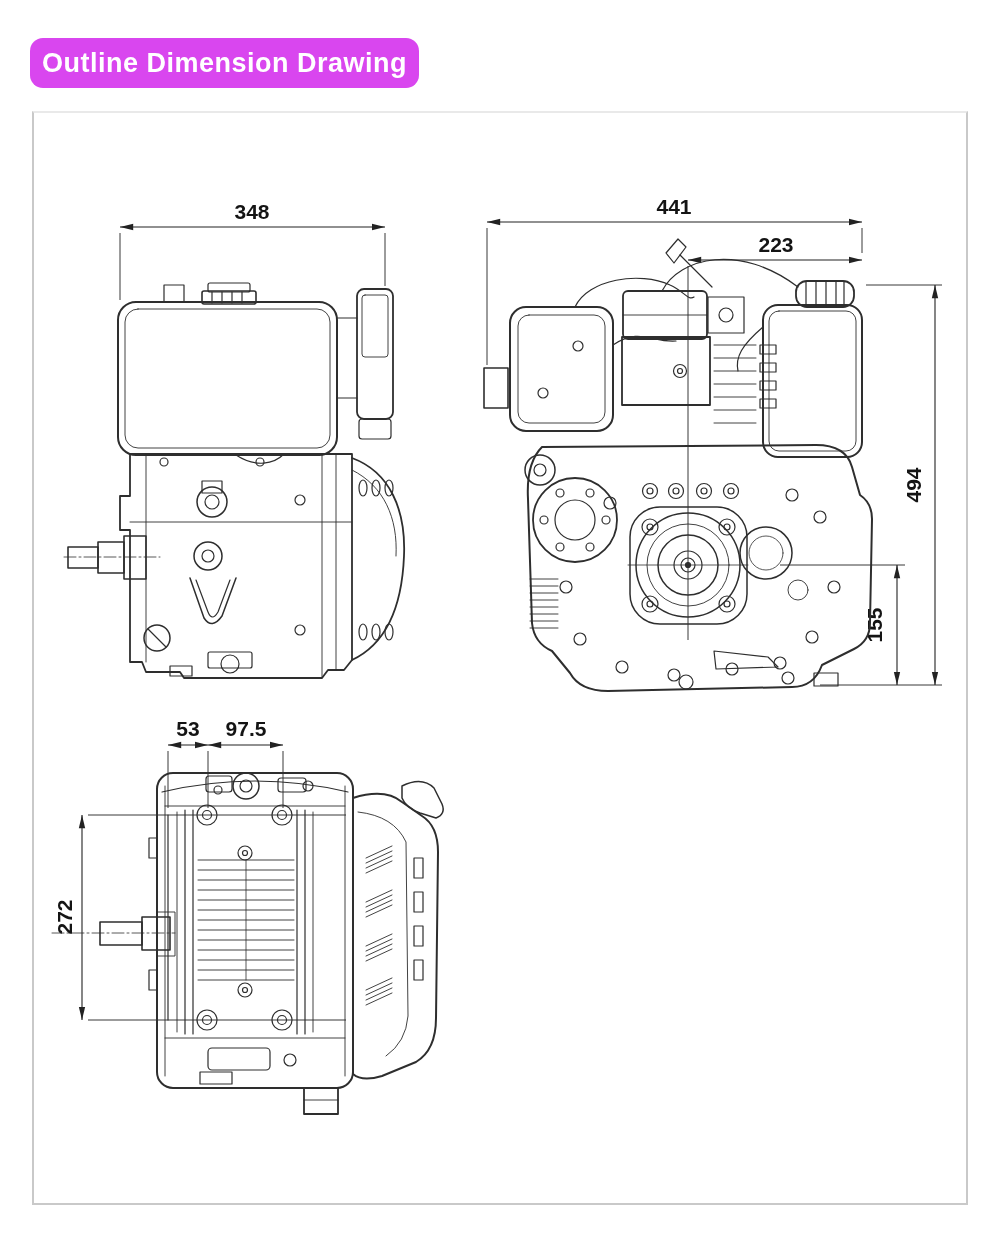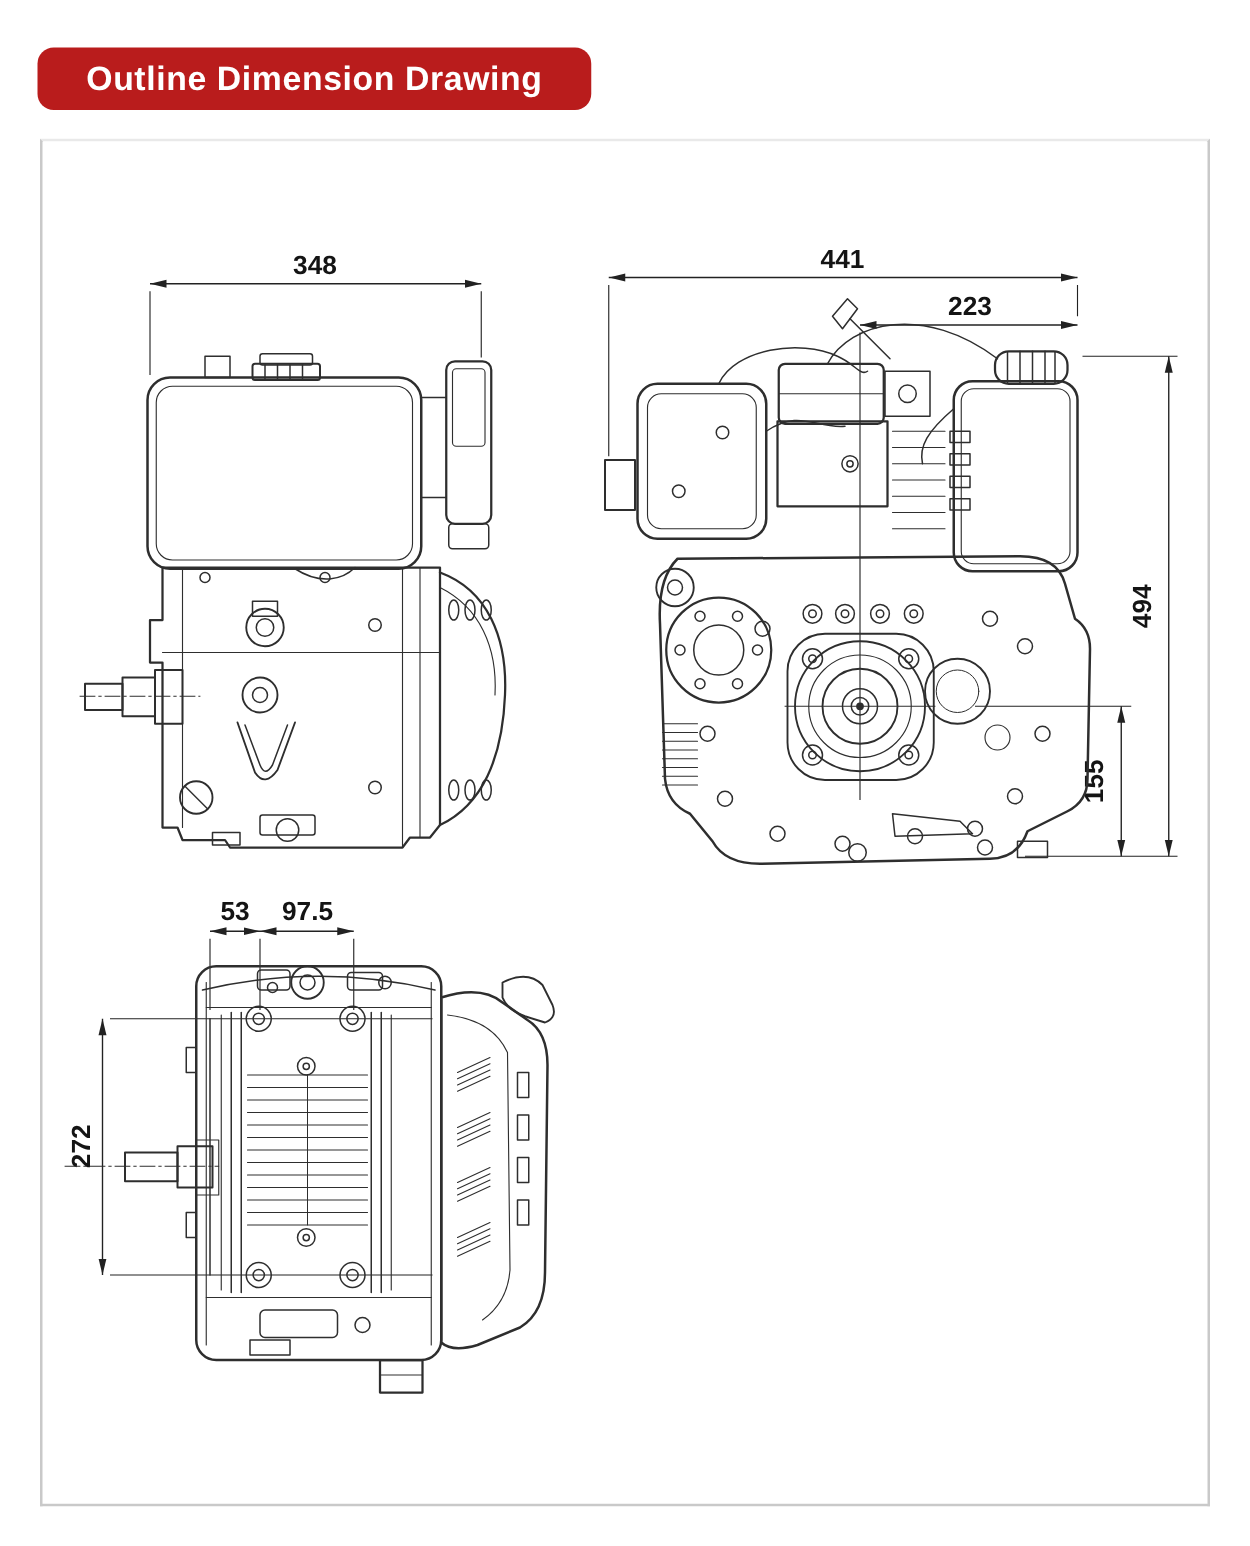--- a/index.html
+++ b/index.html
@@ -1,22 +1,22 @@
 <!DOCTYPE html>
 <html><head>
 <meta charset="utf-8">
 <style>
   html,body{margin:0;padding:0;background:#fff;}
   #page{position:relative;width:1000px;height:1237px;background:#fff;overflow:hidden;
         font-family:"Liberation Sans",sans-serif;}
   .abs{position:absolute;}
   #panel{left:32px;top:111px;width:936px;height:1094px;border:2px solid #c9c9c9;
          border-top-color:#e9e9e9;background:#fff;box-sizing:border-box;}
-  #badge{left:30px;top:38px;height:50px;background:#b91c1c;border-radius:13px;
-         display:flex;align-items:center;padding:0 39px;z-index:3;}
+  #badge{left:30px;top:38px;height:50px;background:#d946ef;border-radius:13px;
+         display:flex;align-items:center;padding:0 12px;z-index:3;}
   #badge span{color:#fff;font-size:27px;font-weight:bold;letter-spacing:.5px;
               font-family:"Liberation Sans",sans-serif;}
   svg{display:block;overflow:visible;}
   .dim{font-family:"Liberation Sans",sans-serif;font-size:21px;font-weight:bold;fill:#141414;}
   .ln{stroke:#2e2e2e;fill:none;stroke-linejoin:round;stroke-linecap:round;}
   .dl{stroke:#222;fill:none;stroke-width:1.1;}
   .ext{stroke:#222;fill:none;stroke-width:0.9;}
 </style>
 </head>
 <body>

